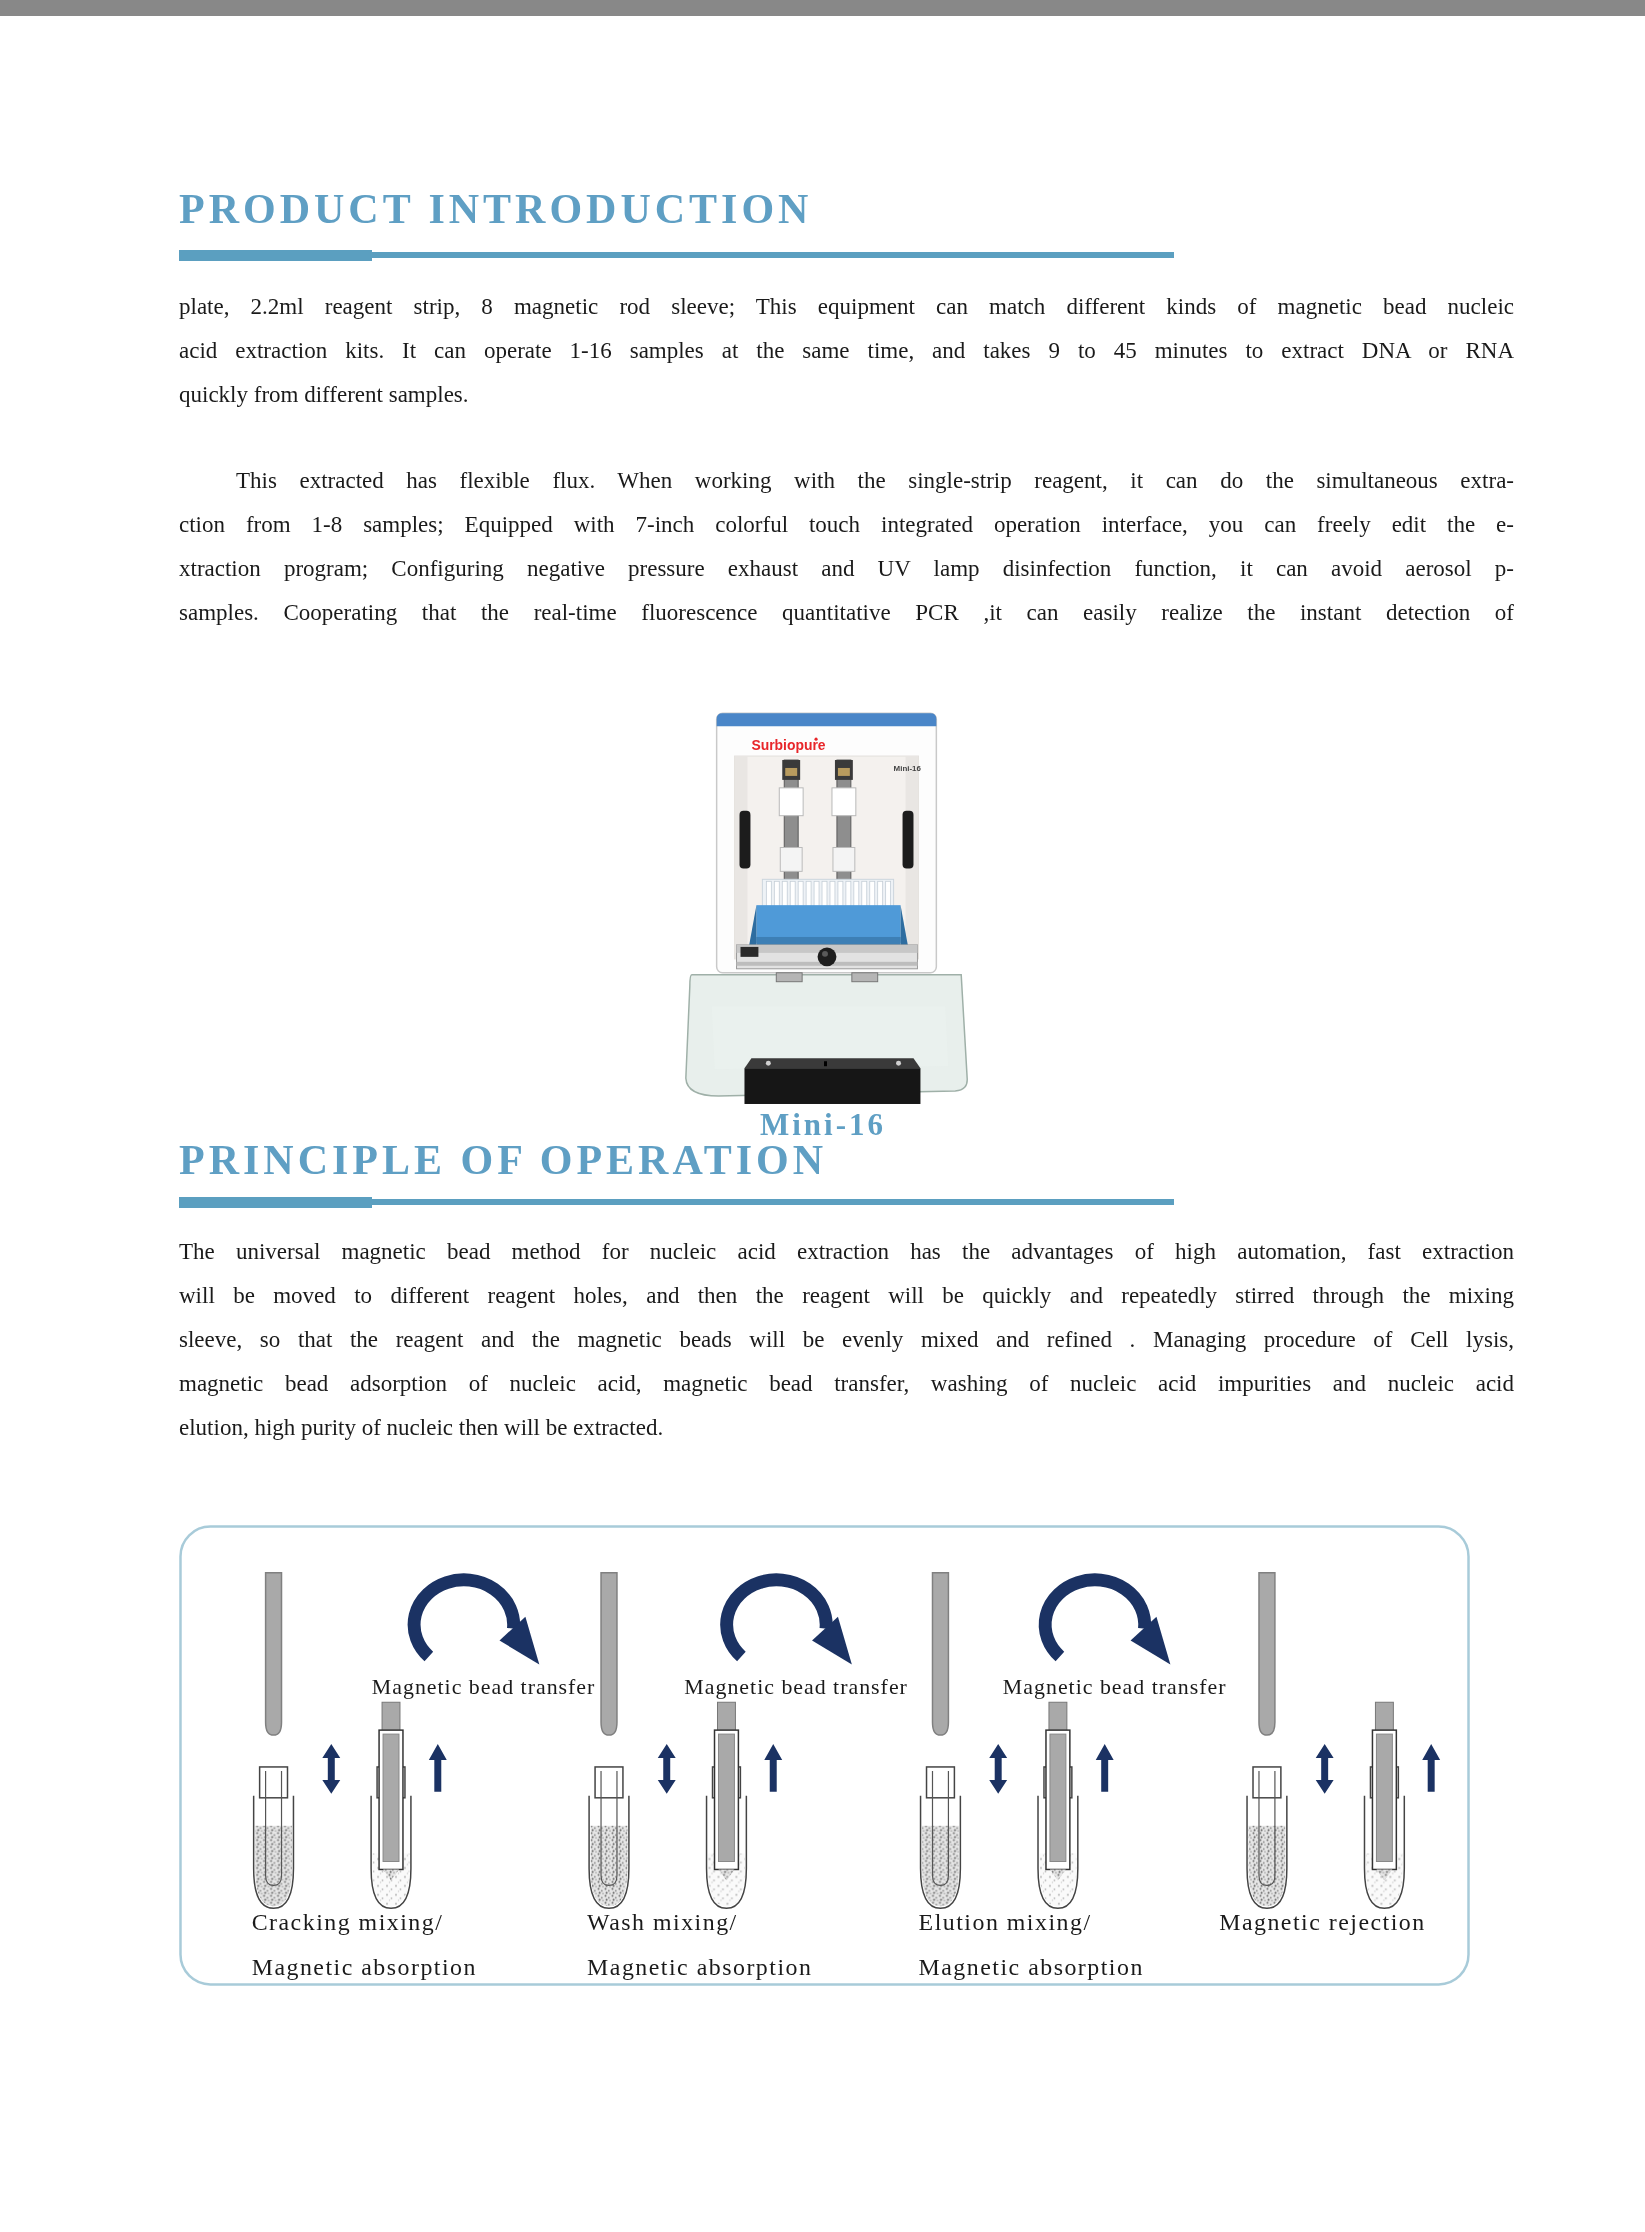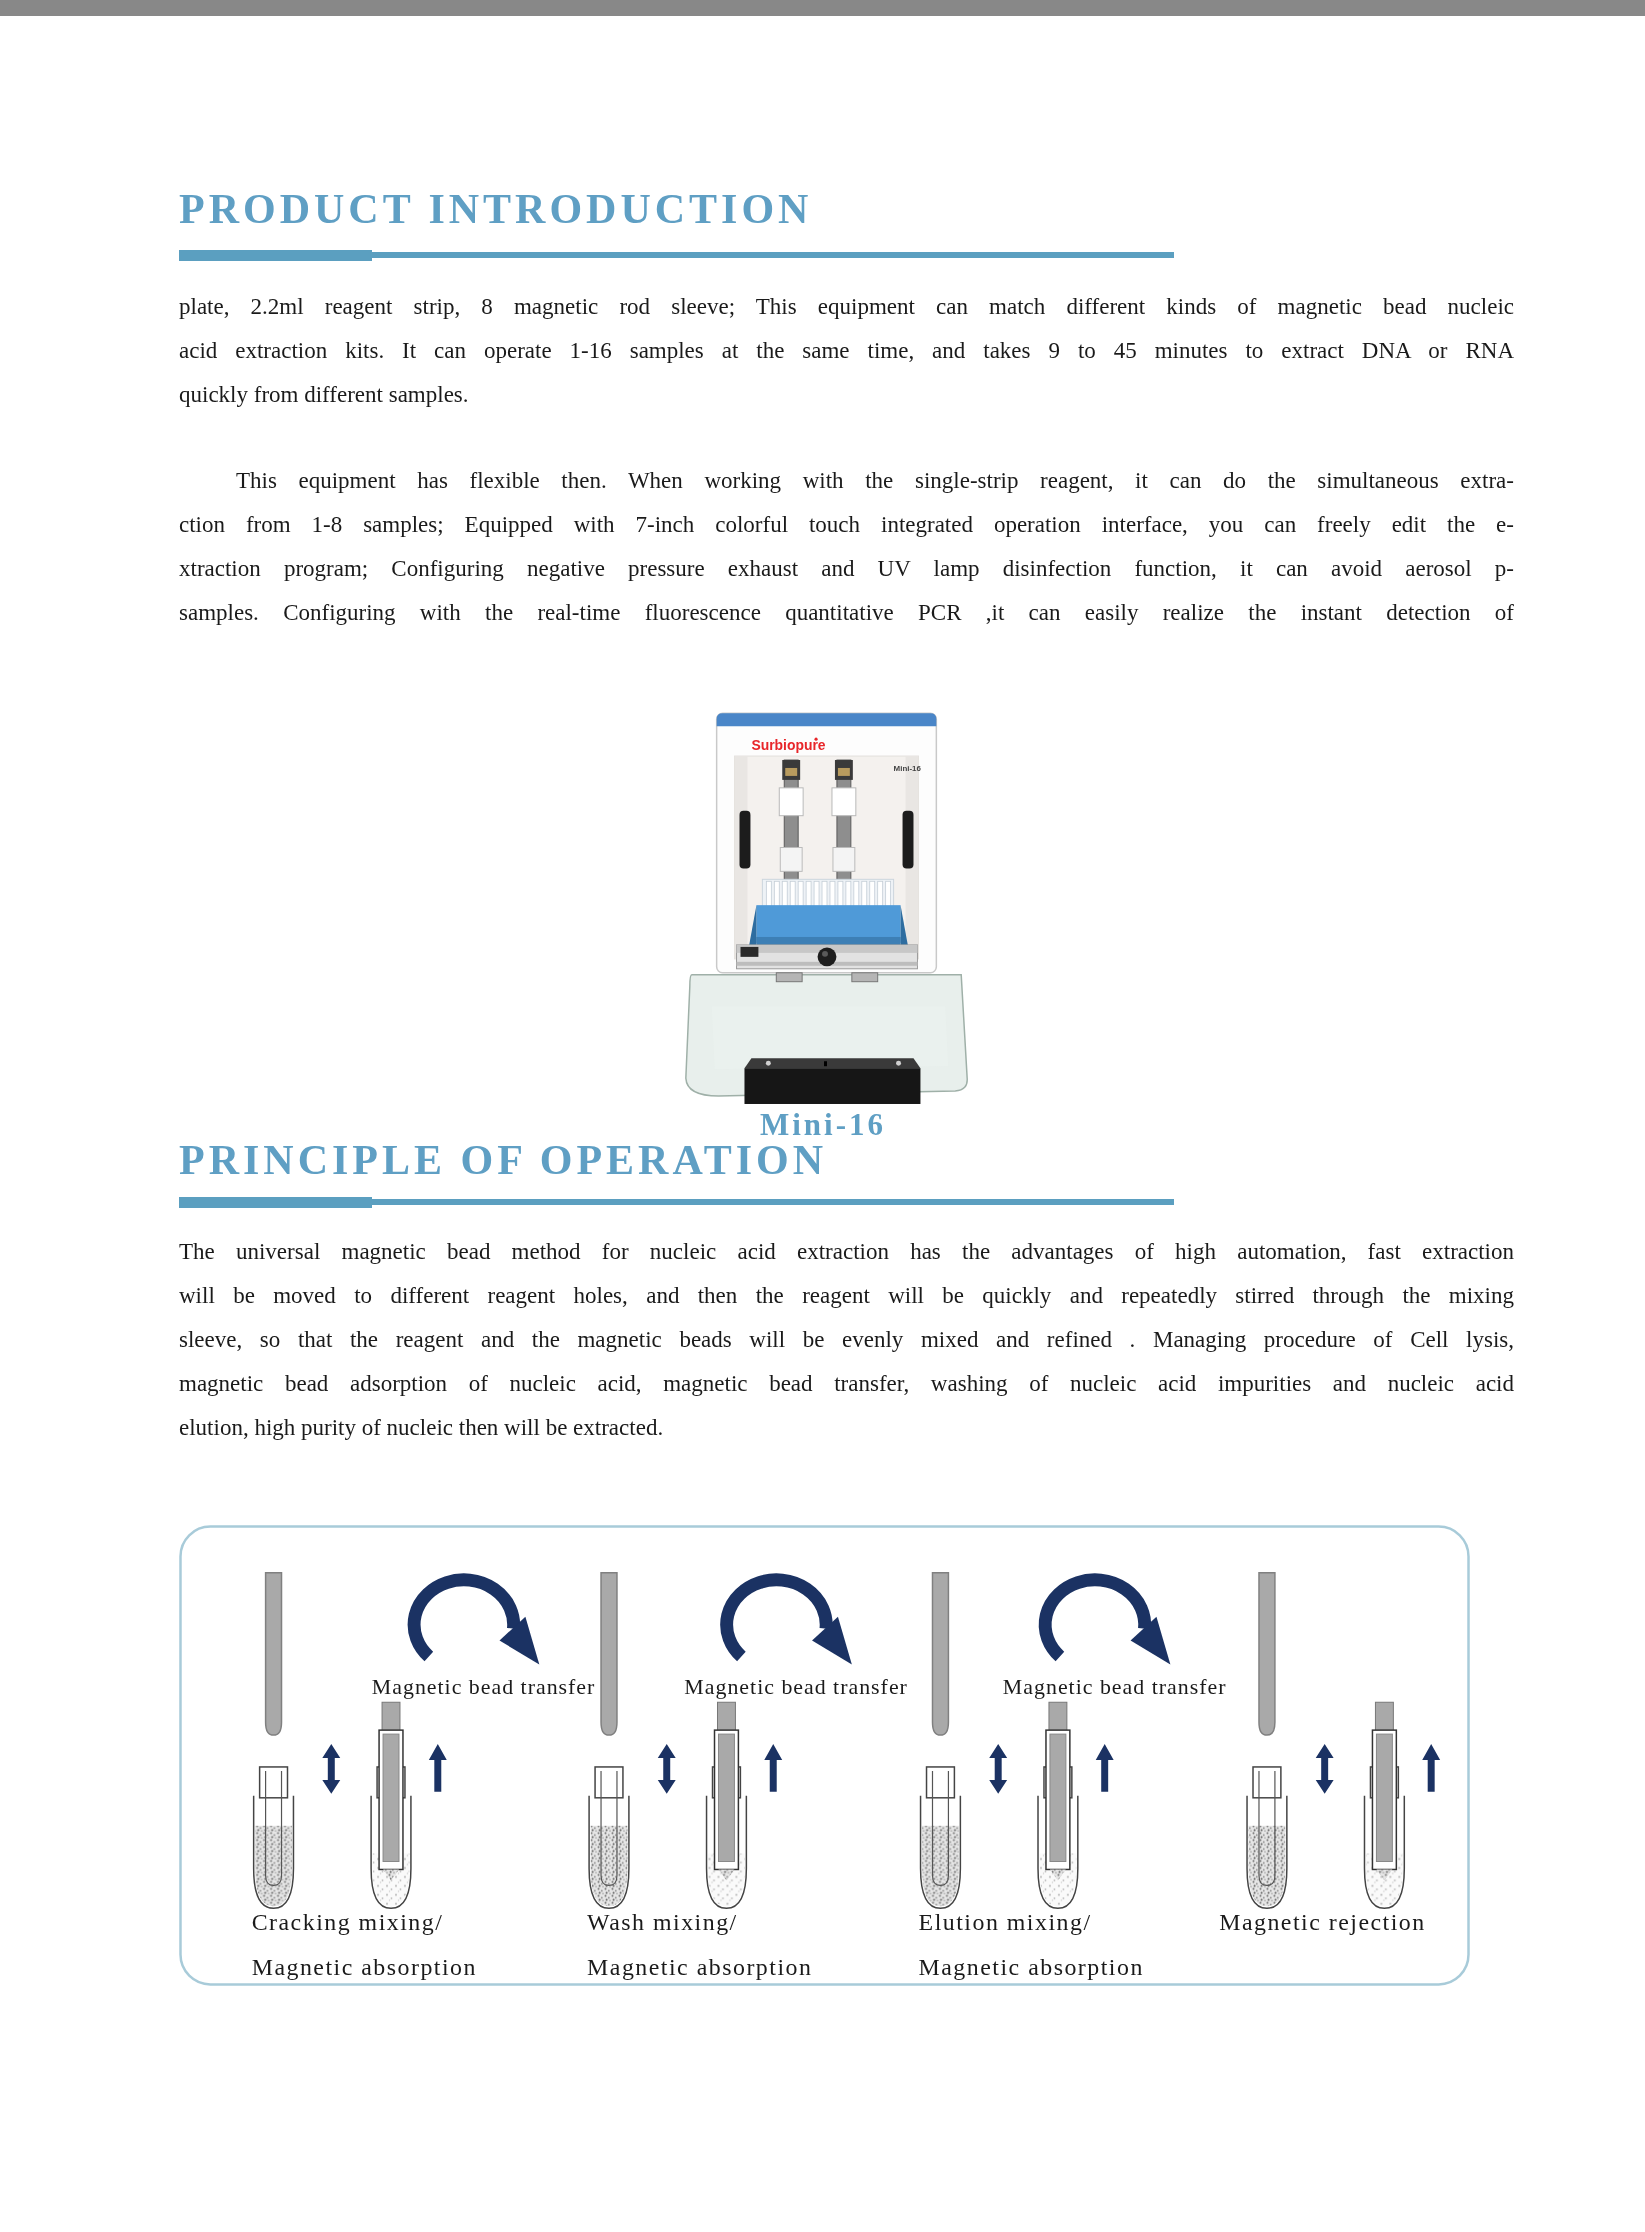--- a/index.html
+++ b/index.html
@@ -40,24 +40,24 @@
     <span class="thick"></span>
     <span class="thin"></span>
   </div>
 
   <div class="para" style="top:269px" id="para1">
       <div class="pline">plate, 2.2ml reagent strip, 8 magnetic rod sleeve; This equipment can match different kinds of magnetic bead nucleic</div>
       <div class="pline">acid extraction kits. It can operate 1-16 samples at the same time, and takes 9 to 45 minutes to extract DNA or RNA</div>
       <div class="pline last">quickly from different samples.</div>
     </div>
   <div class="para" style="top:443px" id="para2">
-      <div class="pline indent">This equipment has flexible then. When working with the single-strip reagent, it can do the simultaneous extra-</div>
+      <div class="pline indent">This extracted has flexible flux. When working with the single-strip reagent, it can do the simultaneous extra-</div>
       <div class="pline">ction from 1-8 samples; Equipped with 7-inch colorful touch integrated operation interface, you can freely edit the e-</div>
       <div class="pline">xtraction program; Configuring negative pressure exhaust and UV lamp disinfection function, it can avoid aerosol p-</div>
-      <div class="pline">samples. Configuring with the real-time fluorescence quantitative PCR ,it can easily realize the instant detection of</div>
+      <div class="pline">samples. Cooperating that the real-time fluorescence quantitative PCR ,it can easily realize the instant detection of</div>
     </div>
 
   <div class="figure-wrap">
     <svg width="338" height="448" viewBox="0 0 340 450">
 
       <path d="M 35 268 L 306 268 L 312 372 Q 313 384 300 385 L 62 390 Q 30 390 29 372 L 33 280 Q 33 268 35 268 Z" fill="rgba(205,220,213,0.45)" stroke="#9fb0a8" stroke-width="1.5"></path>
       <path d="M 55 300 L 290 300 L 293 360 L 58 363 Z" fill="rgba(235,243,239,0.5)" stroke="none"></path>
 
       <polygon points="95,352 258,352 265,362 88,362" fill="#3a3a3a"></polygon>
       <rect x="88" y="362" width="177" height="36" fill="#161616"></rect>

